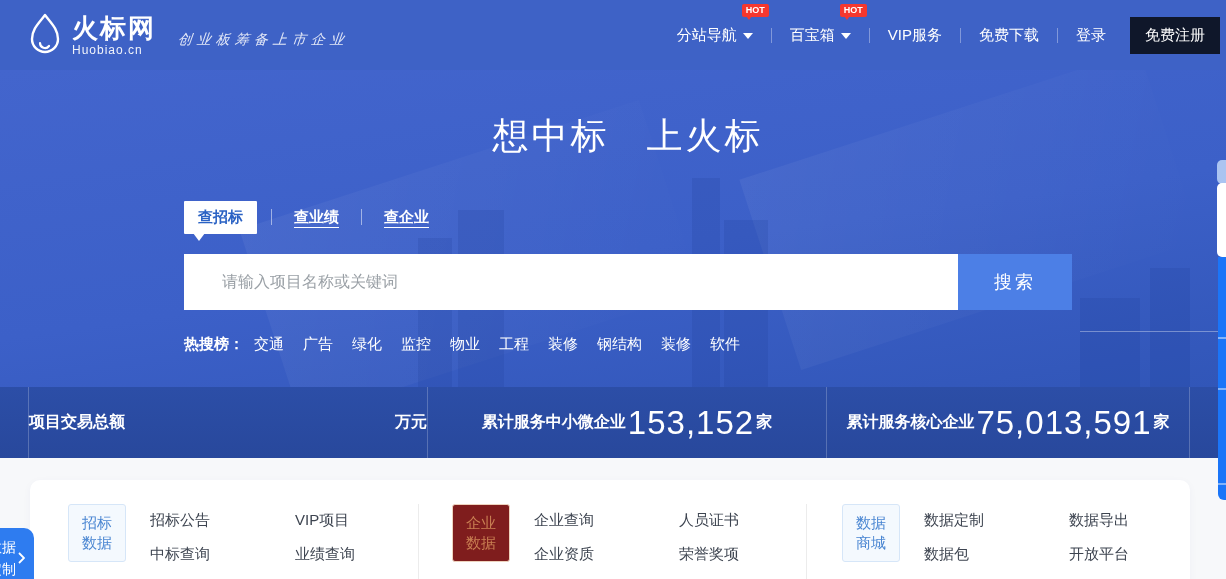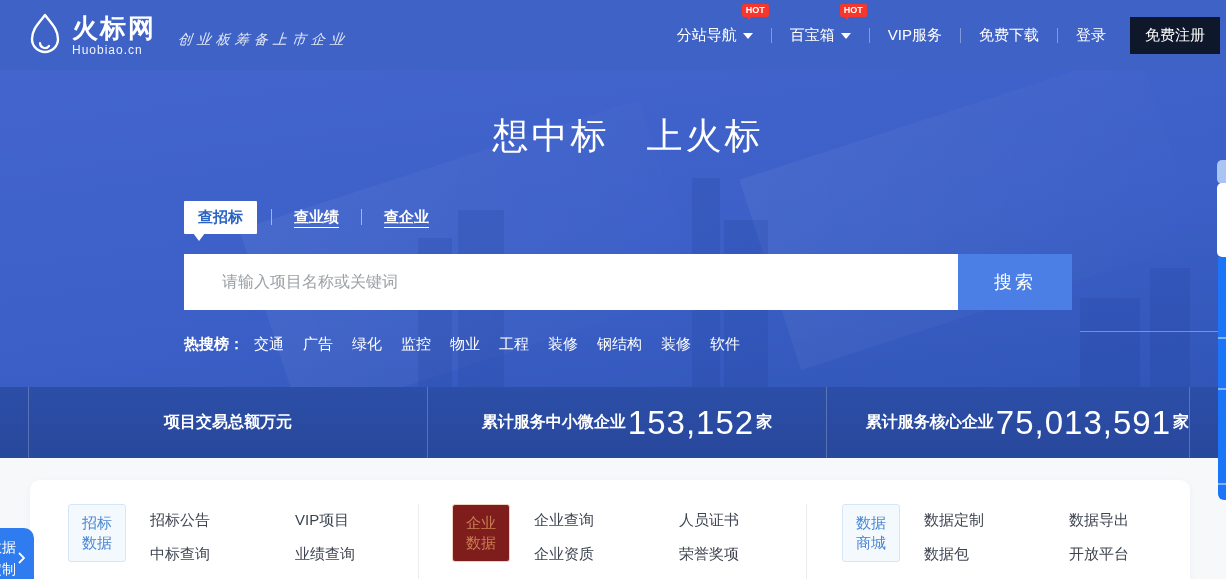--- a/index.html
+++ b/index.html
@@ -70,22 +70,22 @@
 
   .hot-row { display:flex; align-items:center; margin-top:25px; color:#fff; font-size:15px; }
   .hot-label { font-weight:bold; margin-right:10px;text-align:right; }
   .hot-kw { color:#fff; text-decoration:none; margin-right:19px; cursor:pointer; }
 
   
   .stats { display:flex; height:71px; background:linear-gradient(180deg,#2c4ea7,#28489c);
     padding-left:28px; }
   .stat { display:flex; align-items:center; justify-content:center;
     border-left:1px solid rgba(255,255,255,.22); color:#fff; }
-  .stat:nth-child(1){ width:399px; } .stat:nth-child(2){ width:399px; }
-  .stat:nth-child(3){ width:364px; border-right:1px solid rgba(255,255,255,.22);justify-content:flex-end; }
+  .stat:nth-child(1){ width:399px;justify-content:space-between; } .stat:nth-child(2){ width:399px; }
+  .stat:nth-child(3){ width:364px; border-right:1px solid rgba(255,255,255,.22); }
   .stat-label,.stat-unit { font-size:16px; font-weight:bold; }
   .stat-value { font-size:33px; font-weight:300; margin:0 2px; letter-spacing:1px; }
 
   
   .bottom { height:121px; background:#f7f8fa; }
   .card { width:1160px; margin:22px 0 0 30px; background:#fff; border-radius:10px;
     height:160px; display:flex; padding-top:24px;
     box-shadow:0 2px 8px rgba(40,60,120,.04); }
   .group { display:flex; }
   .group.g1 { width:395px; padding-left:38px; }

